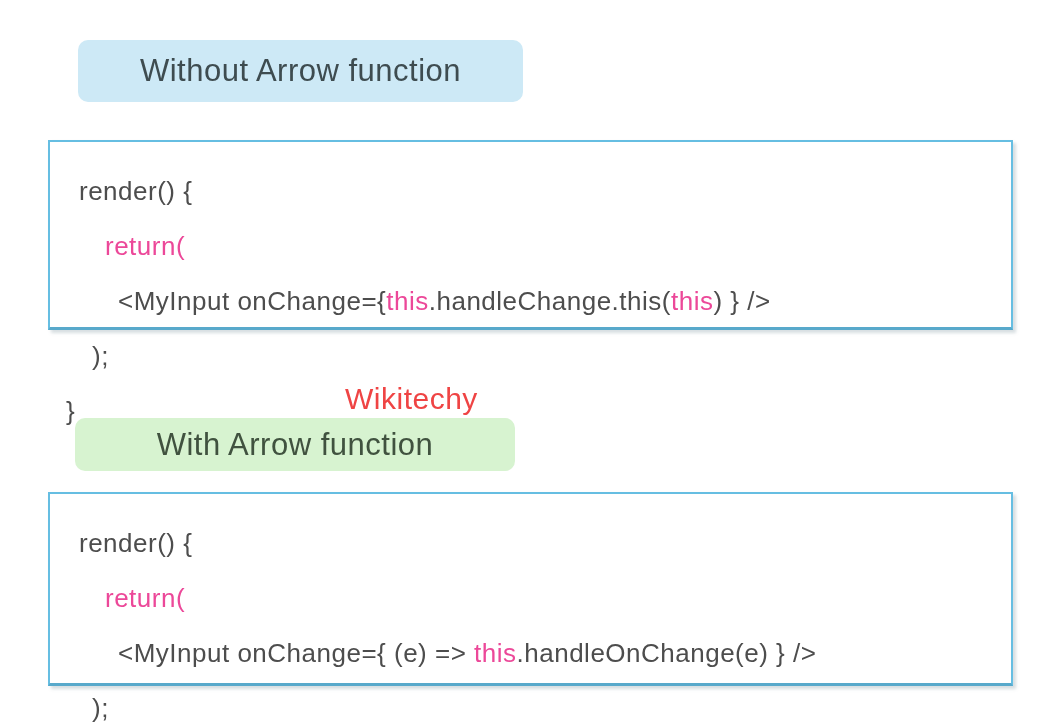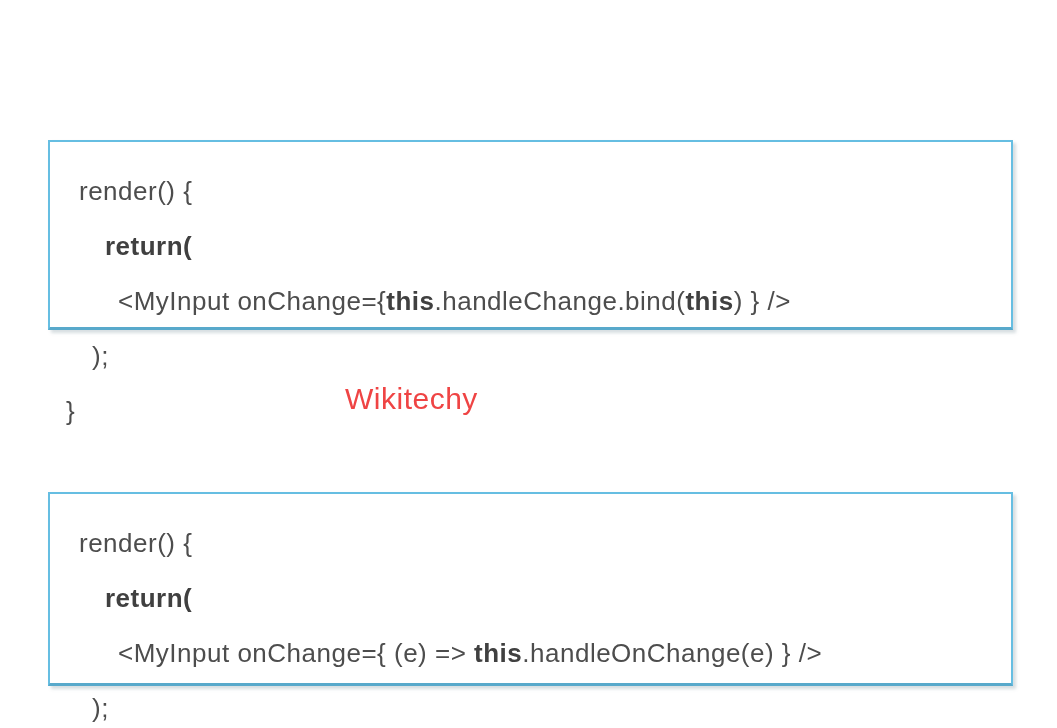--- a/index.html
+++ b/index.html
@@ -57,48 +57,50 @@
     white-space: nowrap;
   }
   .codebox-1 { top: 140px; height: 190px; }
   .codebox-2 { top: 492px; height: 194px; }
   .code-line {
     height: 33px;
     line-height: 33px;
     margin-top: 22px;
   }
   .code-line .kw {
-    color: #404040;
-    font-weight: bold;
+    color: #ec4899;
+    font-weight: normal;
   }
   .watermark {
     position: absolute;
     left: 345px;
     top: 382px;
     font-size: 30px;
     color: #ef4444;
     letter-spacing: 0.5px;
   }
 </style>
 </head>
 <body>
 
 <div class="page">
 
+  <div class="label label-blue">Without Arrow function</div>
 
   <div class="codebox codebox-1">
       <div class="code-line" style="padding-left: 13px;"><span class="plain">render() {</span></div>
       <div class="code-line" style="padding-left: 39px;"><span class="kw">return(</span></div>
-      <div class="code-line" style="padding-left: 52px;"><span class="plain">&lt;MyInput onChange={</span><span class="kw">this</span><span class="plain">.handleChange.bind(</span><span class="kw">this</span><span class="plain">) } /&gt;</span></div>
+      <div class="code-line" style="padding-left: 52px;"><span class="plain">&lt;MyInput onChange={</span><span class="kw">this</span><span class="plain">.handleChange.this(</span><span class="kw">this</span><span class="plain">) } /&gt;</span></div>
       <div class="code-line" style="padding-left: 26px;"><span class="plain">);</span></div>
       <div class="code-line" style="padding-left: 0px;"><span class="plain">}</span></div>
     </div>
 
   <div class="watermark">Wikitechy</div>
 
+  <div class="label label-green">With Arrow function</div>
 
   <div class="codebox codebox-2">
       <div class="code-line" style="padding-left: 13px;"><span class="plain">render() {</span></div>
       <div class="code-line" style="padding-left: 39px;"><span class="kw">return(</span></div>
       <div class="code-line" style="padding-left: 52px;"><span class="plain">&lt;MyInput onChange={ (e) =&gt; </span><span class="kw">this</span><span class="plain">.handleOnChange(e) } /&gt;</span></div>
       <div class="code-line" style="padding-left: 26px;"><span class="plain">);</span></div>
       <div class="code-line" style="padding-left: 0px;"><span class="plain">}</span></div>
     </div>
 
 </div>

